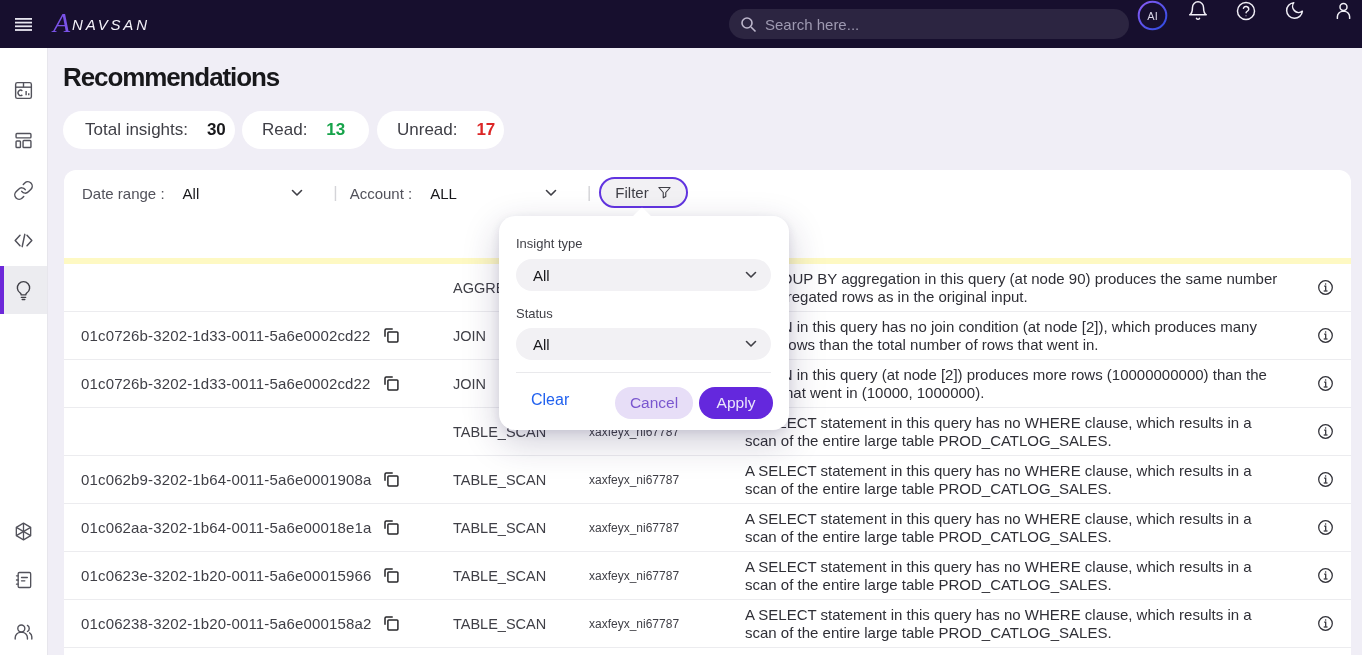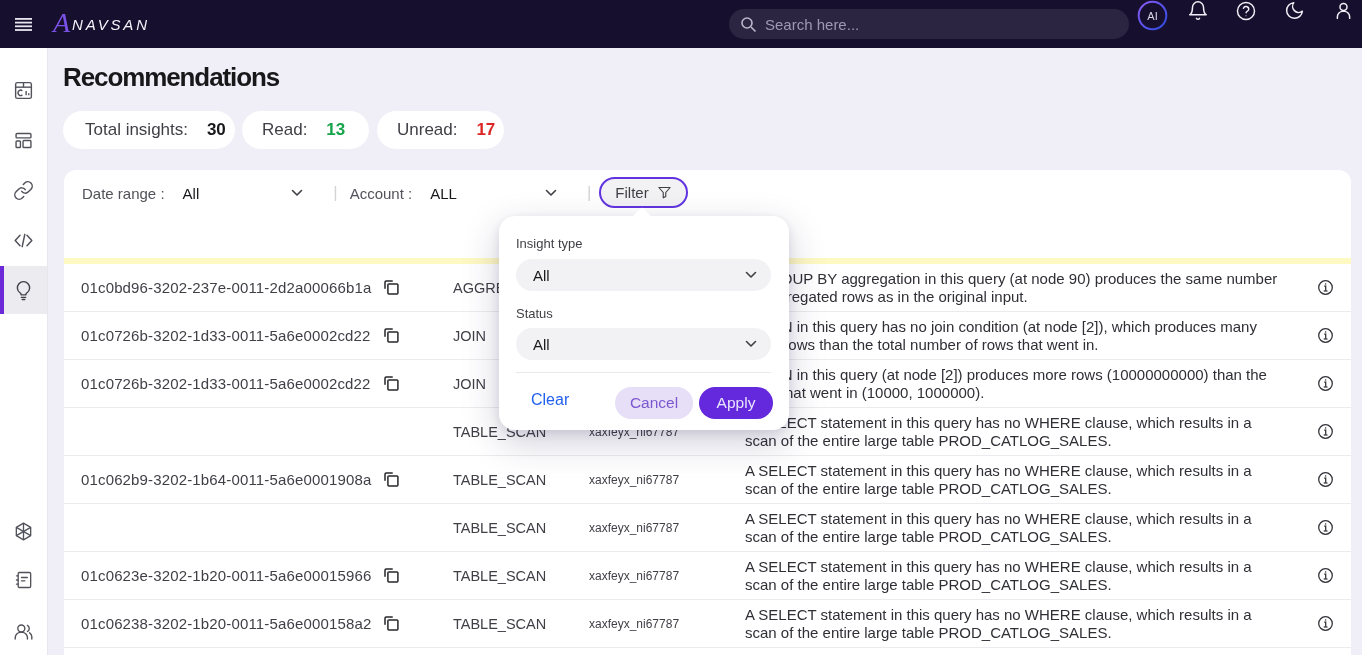--- a/index.html
+++ b/index.html
@@ -214,24 +214,20 @@
         </svg>
     </div>
   </div>
   <div class="thead">
     <span style="position:absolute; left:17px;">Query ID</span>
     <span style="position:absolute; left:389px;">Insight type</span>
     <span style="position:absolute; left:525px;">Account</span>
     <span style="position:absolute; left:681px;">Message</span>
   </div>
   <div class="row" style="top:94px;">
-    <span class="qid">01c0bd96-3202-237e-0011-2d2a00066b1a <svg class="cp" width="15" height="15" viewBox="0 0 15 15" fill="none" stroke="#27272a" stroke-width="1.5" stroke-linecap="round" stroke-linejoin="round">
-          <path d="M1 8.2V2.2A1.2 1.2 0 0 1 2.2 1h6"></path>
-          <rect x="3.9" y="3.9" width="10" height="10" rx="0.9"></rect>
-        </svg></span>
     <span class="ins">AGGREGATE</span>
     <span class="acc">xaxfeyx_ni67787</span>
     <span class="msg">A GROUP BY aggregation in this query (at node 90) produces the same number<br>of aggregated rows as in the original input.</span>
     <span class="inf"><svg width="15" height="15" viewBox="0 0 15 15" fill="none" stroke="#2f2f36" stroke-width="1.25">
           <circle cx="7.5" cy="7.5" r="6.8"></circle>
           <path d="M6.2 6.2h1.5v4.6"></path>
           <path d="M5.7 11h3.8"></path>
           <circle cx="7.6" cy="4" r="0.75" fill="#2f2f36" stroke="none"></circle>
         </svg></span>
   </div>
@@ -285,20 +281,24 @@
     <span class="acc">xaxfeyx_ni67787</span>
     <span class="msg">A SELECT statement in this query has no WHERE clause, which results in a<br>scan of the entire large table PROD_CATLOG_SALES.</span>
     <span class="inf"><svg width="15" height="15" viewBox="0 0 15 15" fill="none" stroke="#2f2f36" stroke-width="1.25">
           <circle cx="7.5" cy="7.5" r="6.8"></circle>
           <path d="M6.2 6.2h1.5v4.6"></path>
           <path d="M5.7 11h3.8"></path>
           <circle cx="7.6" cy="4" r="0.75" fill="#2f2f36" stroke="none"></circle>
         </svg></span>
   </div>
   <div class="row" style="top:334px;">
+    <span class="qid">01c062aa-3202-1b64-0011-5a6e00018e1a <svg class="cp" width="15" height="15" viewBox="0 0 15 15" fill="none" stroke="#27272a" stroke-width="1.5" stroke-linecap="round" stroke-linejoin="round">
+          <path d="M1 8.2V2.2A1.2 1.2 0 0 1 2.2 1h6"></path>
+          <rect x="3.9" y="3.9" width="10" height="10" rx="0.9"></rect>
+        </svg></span>
     <span class="ins">TABLE_SCAN</span>
     <span class="acc">xaxfeyx_ni67787</span>
     <span class="msg">A SELECT statement in this query has no WHERE clause, which results in a<br>scan of the entire large table PROD_CATLOG_SALES.</span>
     <span class="inf"><svg width="15" height="15" viewBox="0 0 15 15" fill="none" stroke="#2f2f36" stroke-width="1.25">
           <circle cx="7.5" cy="7.5" r="6.8"></circle>
           <path d="M6.2 6.2h1.5v4.6"></path>
           <path d="M5.7 11h3.8"></path>
           <circle cx="7.6" cy="4" r="0.75" fill="#2f2f36" stroke="none"></circle>
         </svg></span>
   </div>

